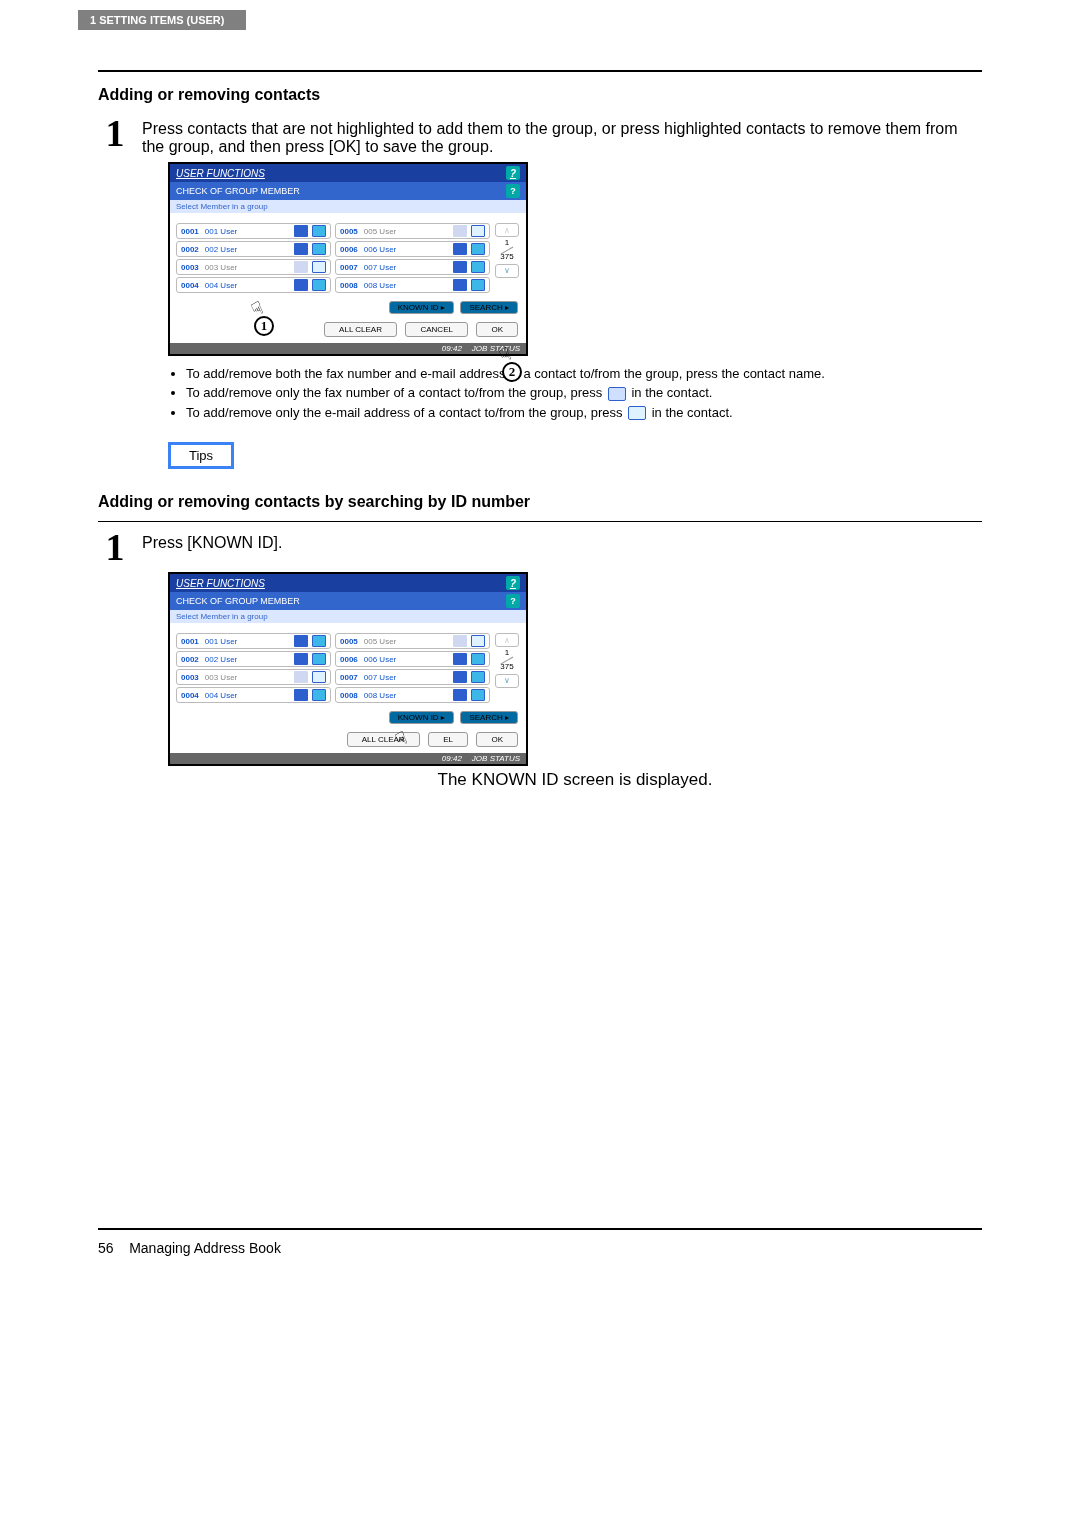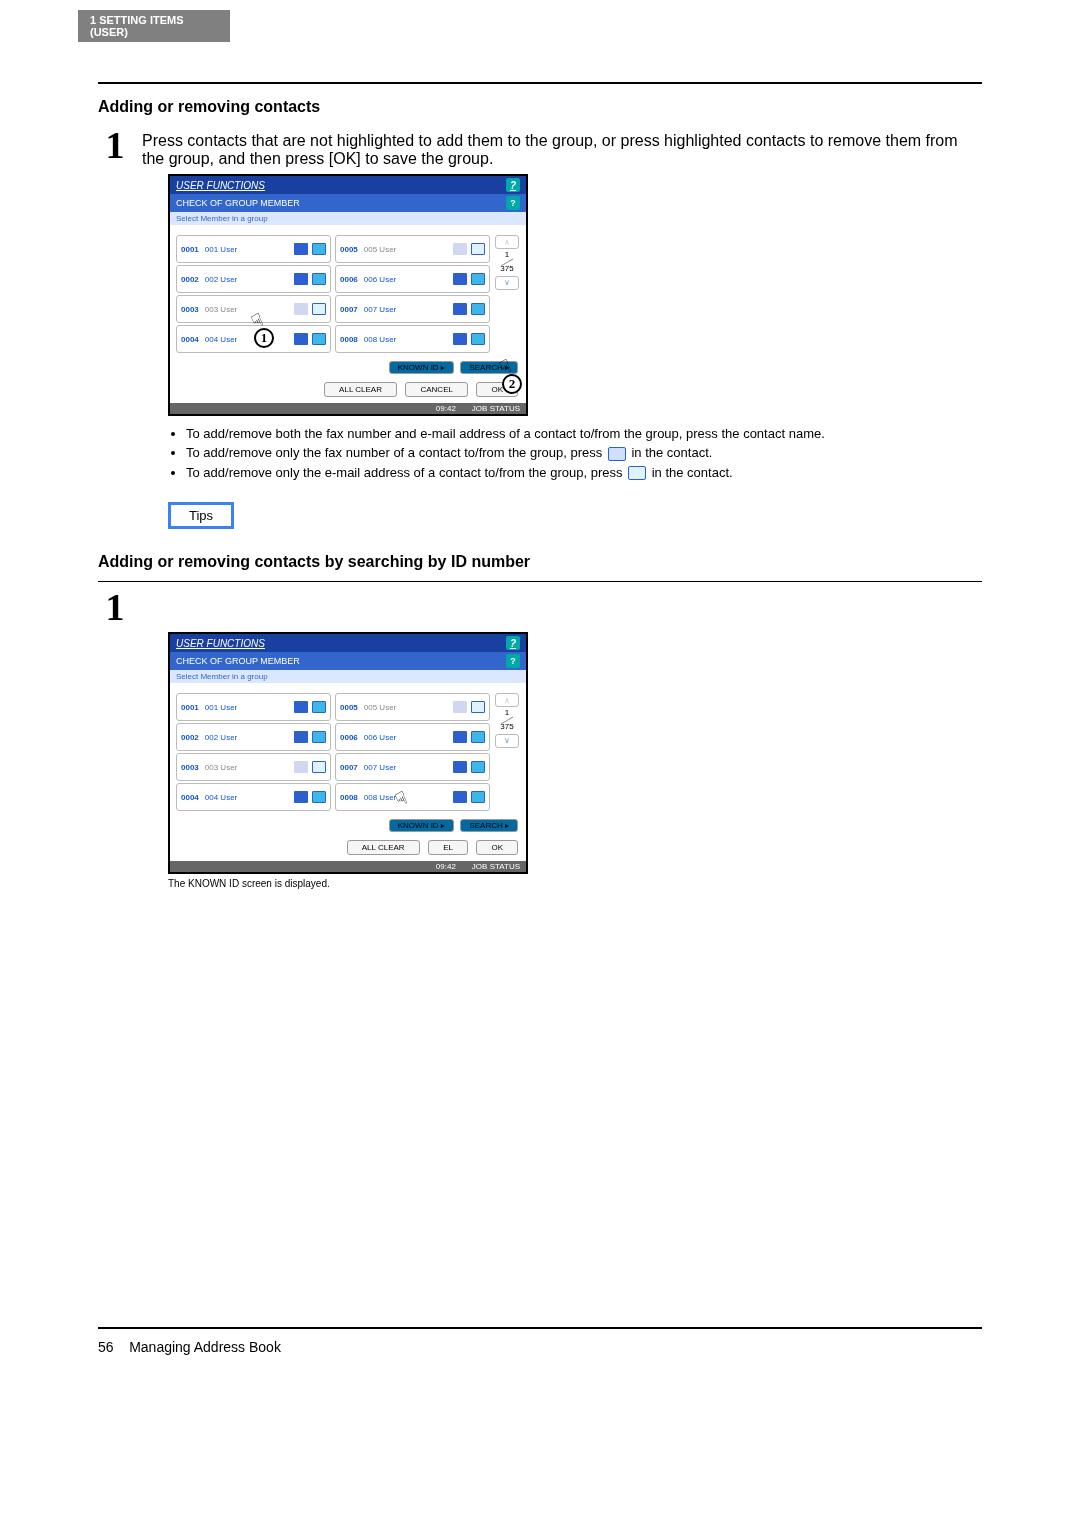--- a/index.html
+++ b/index.html
@@ -1,64 +1,64 @@
 <!DOCTYPE html>
 <html><head>
 <meta charset="utf-8">
 <style>
   * { box-sizing: border-box; margin: 0; padding: 0; }
   body { font-family: Arial, Helvetica, sans-serif; background: #fff; color: #000; font-size: 14px; width: 1080px; }
-  .header { background: #808080; color: #fff; font-weight: bold; font-size: 11px; padding: 4px 12px; margin: 10px 78px 0 78px; width: 152px; }
+  .header { background: #808080; color: #fff; font-weight: bold; font-size: 11px; padding: 4px 12px; margin: 10px 78px 0 78px; width: 168px; }
   .page { padding: 0 98px; margin-top: 40px; }
   hr.rule { border: none; border-top: 2px solid #000; margin: 0 0 14px 0; }
   hr.thin { border: none; border-top: 1px solid #000; margin: 6px 0; }
   h2.section-title { font-size: 16px; font-weight: bold; margin: 14px 0 10px 0; }
   .step-row { display: flex; align-items: flex-start; gap: 10px; margin: 2px 0 6px 0; }
   .step-num { font-family: 'Times New Roman', serif; font-size: 38px; font-weight: bold; line-height: 1; width: 34px; text-align: center; }
   .step-text { font-weight: normal; font-size: 16px; flex: 1; padding-top: 6px; }
   .screenshot-wrap { margin-left: 70px; }
   .screen { width: 360px; border: 2px solid #000; background: #fff; font-size: 9px; }
   .screen-title { background: linear-gradient(#1940a0,#1940a0); color: #fff; padding: 2px 6px; font-style: italic; font-size: 10px; text-decoration: underline; display: flex; justify-content: space-between; align-items: center; }
   .screen-sub { background: #3366cc; color: #fff; padding: 2px 6px; font-size: 9px; display: flex; justify-content: space-between; align-items: center; }
   .screen-hint { background: #dbe6ff; color: #3366cc; font-size: 8px; padding: 2px 6px; }
   .help-q { background: #00a8a8; color: #fff; width: 14px; height: 14px; display: inline-flex; align-items: center; justify-content: center; border-radius: 2px; font-weight: bold; }
   .contact-area { padding: 10px 6px 4px 6px; display: flex; gap: 4px; }
   .contact-col { flex: 1; }
-  .contact-row { border: 1px solid #bbb; border-radius: 3px; padding: 1px 4px; margin-bottom: 2px; font-size: 8px; display: flex; align-items: center; height: 28px; gap: 4px; }
+  .contact-row { border: 1px solid #bbb; border-radius: 3px; padding: 1px 4px; margin-bottom: 2px; font-size: 8px; display: flex; align-items: center; height: 16px; gap: 4px; }
   .contact-row .cid { color: #1155cc; font-weight: bold; margin-right: 2px; }
   .contact-row.sel { color: #1155cc; }
   .contact-row.unsel { color: #888; }
   .fax-ic { width: 14px; height: 12px; background: #2d5fcf; border-radius: 1px; display:inline-block; }
   .fax-ic.off { background: #cfd8f0; }
   .mail-ic { width: 14px; height: 12px; border: 1px solid #2d5fcf; background:#dff2ff; border-radius: 1px; display:inline-block; }
   .mail-ic.on { background:#3db6e8; }
   .spacer { flex: 1; }
   .pager { width: 26px; display: flex; flex-direction: column; gap: 2px; font-size: 8px; align-items: center; }
   .pg-btn { border: 1px solid #bbb; border-radius: 3px; height: 14px; width: 24px; display:flex; align-items:center; justify-content:center; color:#6ba7c7;}
   .pg-btn.dis { color:#ccc; }
   .pg-info { font-size: 8px; text-align: center; line-height: 1.1; }
   .sl { width:14px; height:1px; background:#999; transform:rotate(-30deg); margin:2px 0; }
   .action-row { text-align: right; padding: 2px 8px; }
   .action-row .abtn { display: inline-block; border: 1px solid #999; border-radius: 3px; padding: 1px 8px; font-size: 8px; margin-left: 4px; background:#0369a1; }
   .btn-row { text-align: right; padding: 6px 8px; }
   .btn-row .abtn { display: inline-block; border: 1px solid #999; border-radius: 3px; padding: 2px 14px; font-size: 8px; margin-left: 6px; background:#f6f6f6; }
-  .status-bar { background:#666; color:#fff; font-size:8px; padding:1px 6px; text-align: right; display:flex; justify-content:flex-end; gap:16px;}
+  .status-bar { background:#666; color:#fff; font-size:8px; padding:1px 6px; text-align: right; display:flex; justify-content:flex-end; gap:10px;font-style:italic;}
   .callout { position: relative; }
   .callout .num-bubble { position:absolute; border:2px solid #000; border-radius:50%; width:20px; height:20px; font-weight:bold; font-family:'Times New Roman', serif; display:flex; align-items:center; justify-content:center; font-size:13px; background:#fff; }
   .hand { position:absolute; font-size:18px; transform: rotate(-25deg); }
   ul.notes { margin: 10px 0 10px 70px; padding-left: 18px; }
   ul.notes li { margin-bottom: 4px; font-size: 13px; }
   .inline-ic { display:inline-block; width:18px; height:14px; vertical-align:middle; border:1px solid #2d5fcf; background:#dff2ff; border-radius:2px; margin: 0 2px; }
   .inline-ic.fax { background:#cfe0ff; }
   .inline-ic.mail { background:#dff2ff; position:relative; }
   .tip-box { display:inline-block; border:3px solid #3b82f6; padding: 3px 18px; font-size: 13px; margin: 12px 0 4px 70px; }
   ul.tips { margin: 4px 0 4px 86px; padding-left: 18px; }
   ul.tips li { margin-bottom: 4px; font-size: 13px; }
   .arrow-box { display:inline-block; border:1px solid #333; width:18px; height:16px; vertical-align:middle; text-align:center; line-height:16px; font-size:11px; }
-  .note-text { margin: 4px 0 0 70px; font-size: 10px; }
+  .note-text { margin: 4px 0 0 70px; font-size: 17px; text-align: center; }
   .footer { position: relative; padding: 18px 98px; }
   .footer hr { border: none; border-top: 2px solid #000; margin-bottom: 10px; }
   .footer-text { font-size: 14px; }
 </style>
 </head>
 <body>
 
 <div class="header">1 SETTING ITEMS (USER)</div>
 
 <div class="page">
@@ -176,20 +176,21 @@
     <li><span>To add/remove only the e-mail address of a contact to/from the group, press </span><span class="inline-ic mail"></span><span> in the contact.</span></li>
   </ul>
 
   <div class="tip-box">Tips</div>
 
   <h2 class="section-title" style="margin-top:20px;">Adding or removing contacts by searching by ID number</h2>
   <hr class="thin">
 
   <div class="step-row">
     <div class="step-num">1</div>
+    <div class="step-text">Press [KNOWN ID].</div>
   </div>
 
   
   <div class="screenshot-wrap callout">
     <div class="screen">
       <div class="screen-title">
         <span>USER FUNCTIONS</span>
         <span class="help-q">?</span>
       </div>
       <div class="screen-sub">

